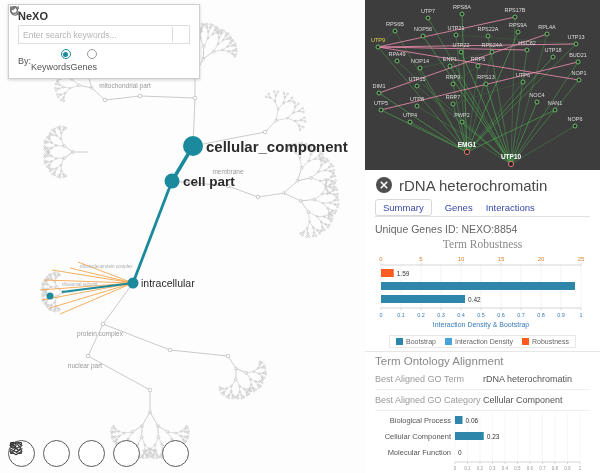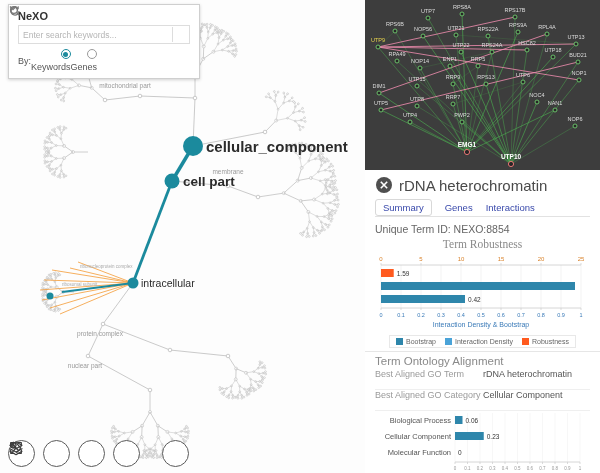--- a/index.html
+++ b/index.html
@@ -38,21 +38,21 @@
   .tab{font-size:9.5px;color:#3949ab;cursor:pointer;padding:2px 0;}
   .tab.active{border:1px solid #d8d8d8;border-radius:3px;padding:2px 7px;}
   .term-id{font-size:10.5px;color:#666;margin:6px 0 2px;}
   .section-title{font-size:11.5px;color:#8a8a8a;margin:3px 0 2px;}
   .section-title.center{text-align:center;font-family:Liberation Serif, serif;}
   .legend{display:flex;justify-content:center;margin:1px 0 3px;}
   .legend-inner{display:flex;gap:9px;align-items:center;border:1px solid #e8e8e8;padding:2px 6px;}
   .legend-item{display:flex;gap:3px;align-items:center;font-size:7px;color:#666;}
   .legend-sw{width:7px;height:7px;display:inline-block;}
   .divider{height:1px;background:#e6e6e6;margin:3px -10px 3px;}
-  .go-row{display:flex;min-height:20px;border-bottom:1px solid #efefef;}
+  .go-row{display:flex;align-items:center;min-height:20px;border-bottom:1px solid #efefef;}
   .go-lbl{width:108px;font-size:9px;color:#9a9a9a;}
   .go-val{flex:1;font-size:9px;color:#555;}
 </style>
 </head>
 <body>
 
 <div class="tree-panel">
   <svg id="tree-svg" width="365" height="473">
       <g>
         <line x1="195" y1="98" x2="195" y2="74" stroke="#c8c8c8" stroke-width="0.9"></line>
@@ -1653,21 +1653,21 @@
     </span>
     <span class="dp-title">rDNA heterochromatin</span>
   </div>
 
   <div id="tabs" class="tabs">
       <span class="tab active">Summary</span>
       <span class="tab">Genes</span>
       <span class="tab">Interactions</span>
     </div>
 
-  <div class="term-id">Unique Term ID: NEXO:8854</div>
+  <div class="term-id">Unique Genes ID: NEXO:8854</div>
 
   <div class="section-title center">Term Robustness</div>
   <svg id="rob-chart" width="215" height="78">
       <line x1="6" y1="13" x2="6" y2="56" stroke="#eeeeee" stroke-width="0.7"></line>
       <line x1="26" y1="13" x2="26" y2="56" stroke="#eeeeee" stroke-width="0.7"></line>
       <line x1="46" y1="13" x2="46" y2="56" stroke="#eeeeee" stroke-width="0.7"></line>
       <line x1="66" y1="13" x2="66" y2="56" stroke="#eeeeee" stroke-width="0.7"></line>
       <line x1="86" y1="13" x2="86" y2="56" stroke="#eeeeee" stroke-width="0.7"></line>
       <line x1="106" y1="13" x2="106" y2="56" stroke="#eeeeee" stroke-width="0.7"></line>
       <line x1="126" y1="13" x2="126" y2="56" stroke="#eeeeee" stroke-width="0.7"></line>

